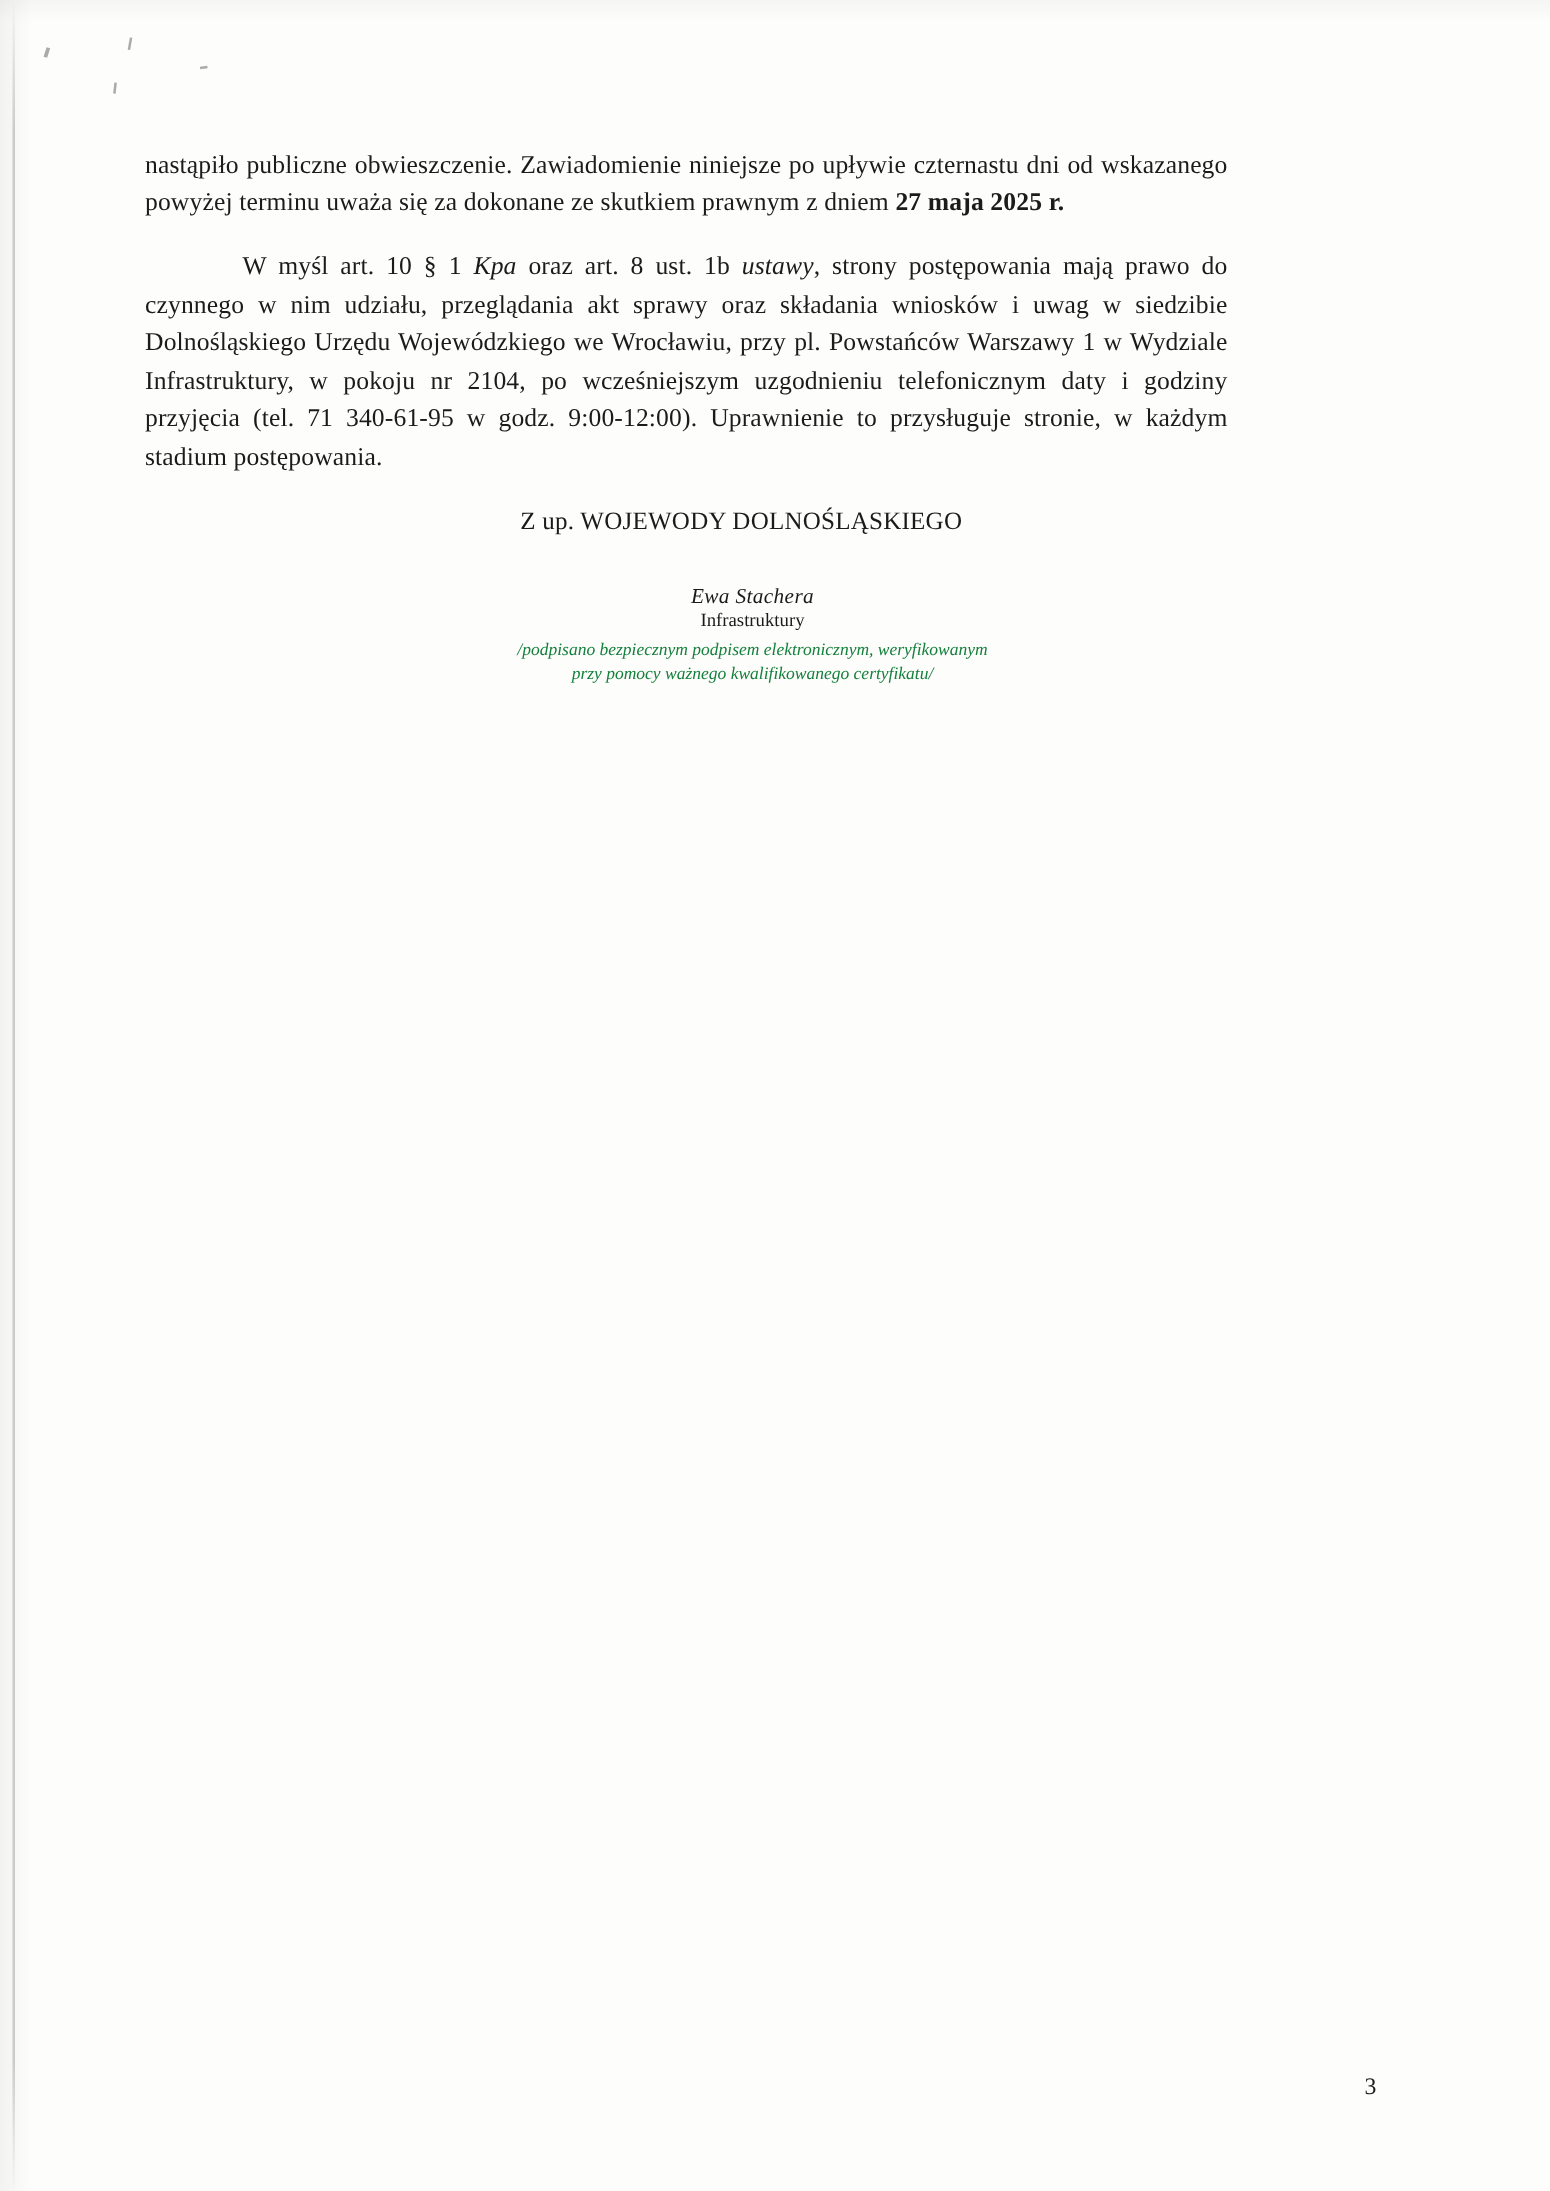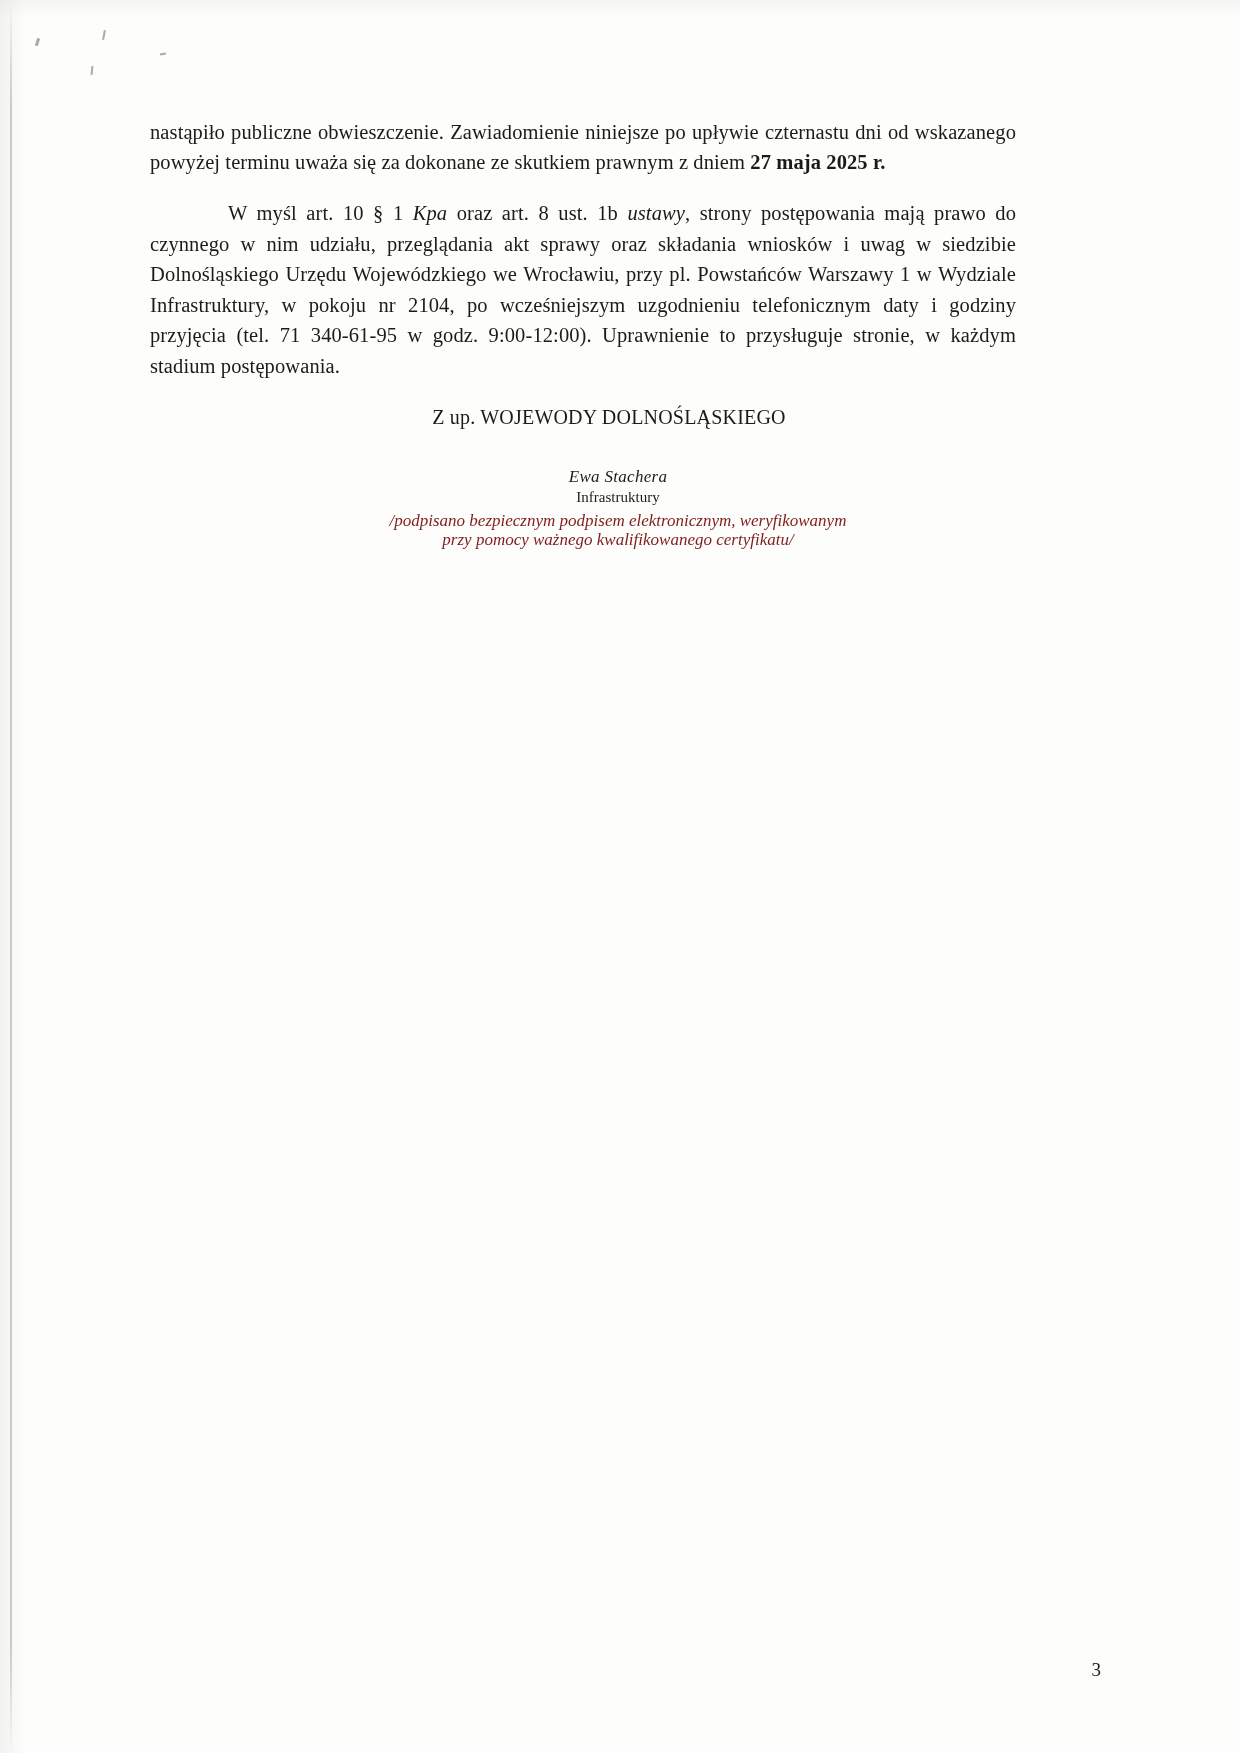--- a/index.html
+++ b/index.html
@@ -45,21 +45,21 @@
 
   
   .edge-line {
     position: absolute;
     left: 10px; top: 0; width: 2px; height: 1753px;
     background: linear-gradient(180deg, rgba(120,120,120,.0) 0%, rgba(120,120,120,.35) 6%, rgba(120,120,120,.35) 94%, rgba(120,120,120,0) 100%);
   }
 
   .content {
     position: absolute;
-    left: 150px;
+    left: 116px;
     top: 96px;
     width: 866px;
   }
 
   .body-text {
     font-size: 20.5px;
     line-height: 30.5px;
     text-align: justify;
     text-justify: inter-word;
     letter-spacing: .1px;
@@ -68,21 +68,21 @@
     display: inline-block;
     width: 78px;
   }
   .bold { font-weight: bold; }
   .ital { font-style: italic; }
 
   .para + .para { margin-top: 12px; }
 
   .signature {
     position: absolute;
-    left: 134px;
+    left: 118px;
     top: 406px;
     width: 866px;
     text-align: center;
   }
   .sig-line1 {
     font-size: 20px;
     letter-spacing: .2px;
     margin-left: 84px;
   }
   .sig-block {
@@ -98,24 +98,24 @@
     font-size: 20px;
     letter-spacing: .4px;
     margin-top: 3px;
   }
   .sig-dept {
     font-size: 15px;
     margin-top: 2px;
   }
   .sig-note {
     font-style: italic;
-    font-size: 17px;
+    font-size: 14px;
     line-height: 19px;
     margin-top: 5px;
-    color: #7f1d1d;
+    color: #15803d;
   }
 
   .page-number {
     position: absolute;
     right: 139px;
     bottom: 72px;
     font-size: 19px;
   }
 </style>
 </head>

